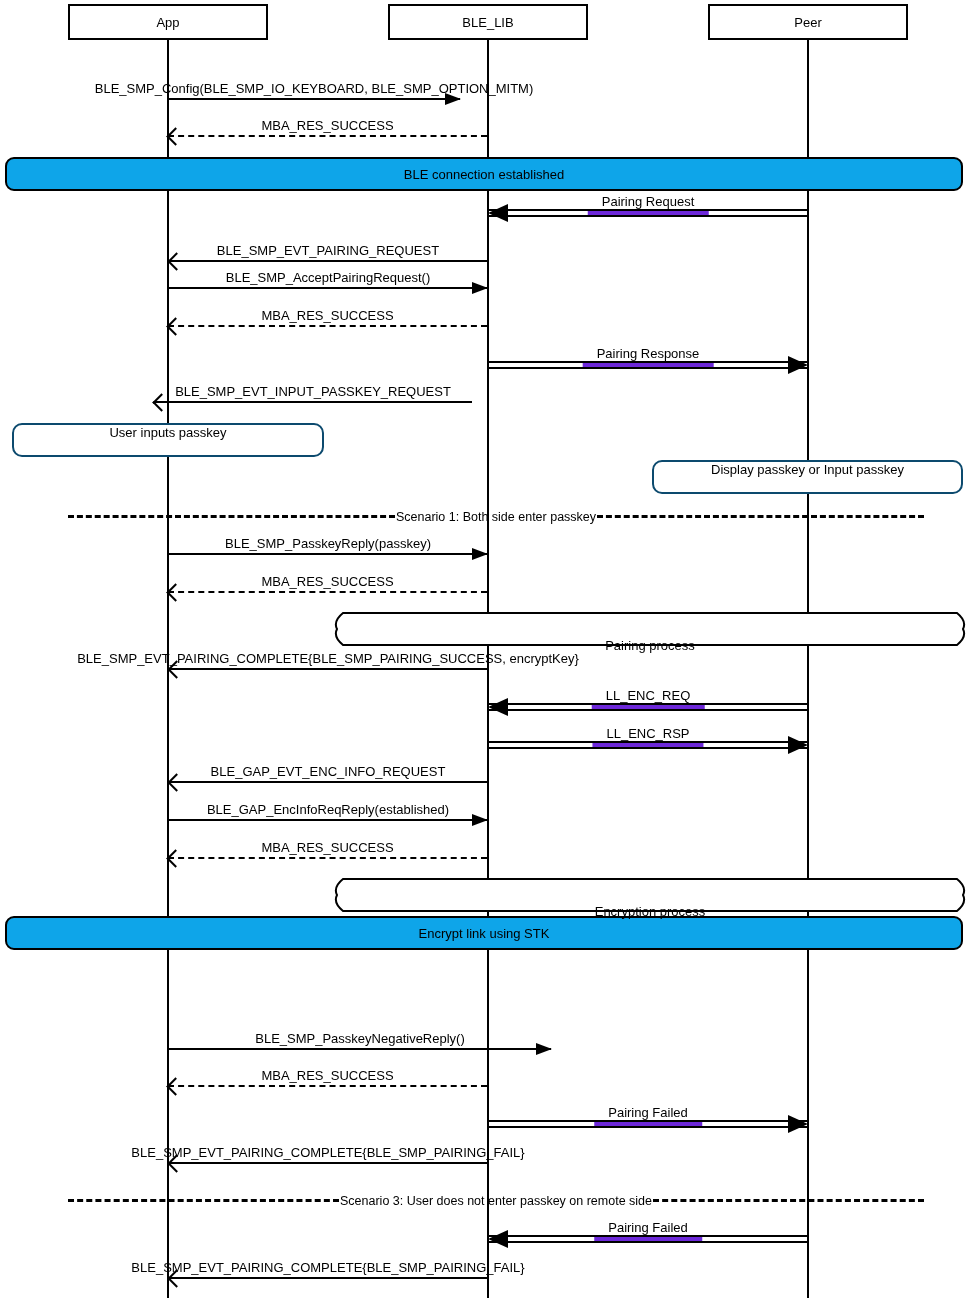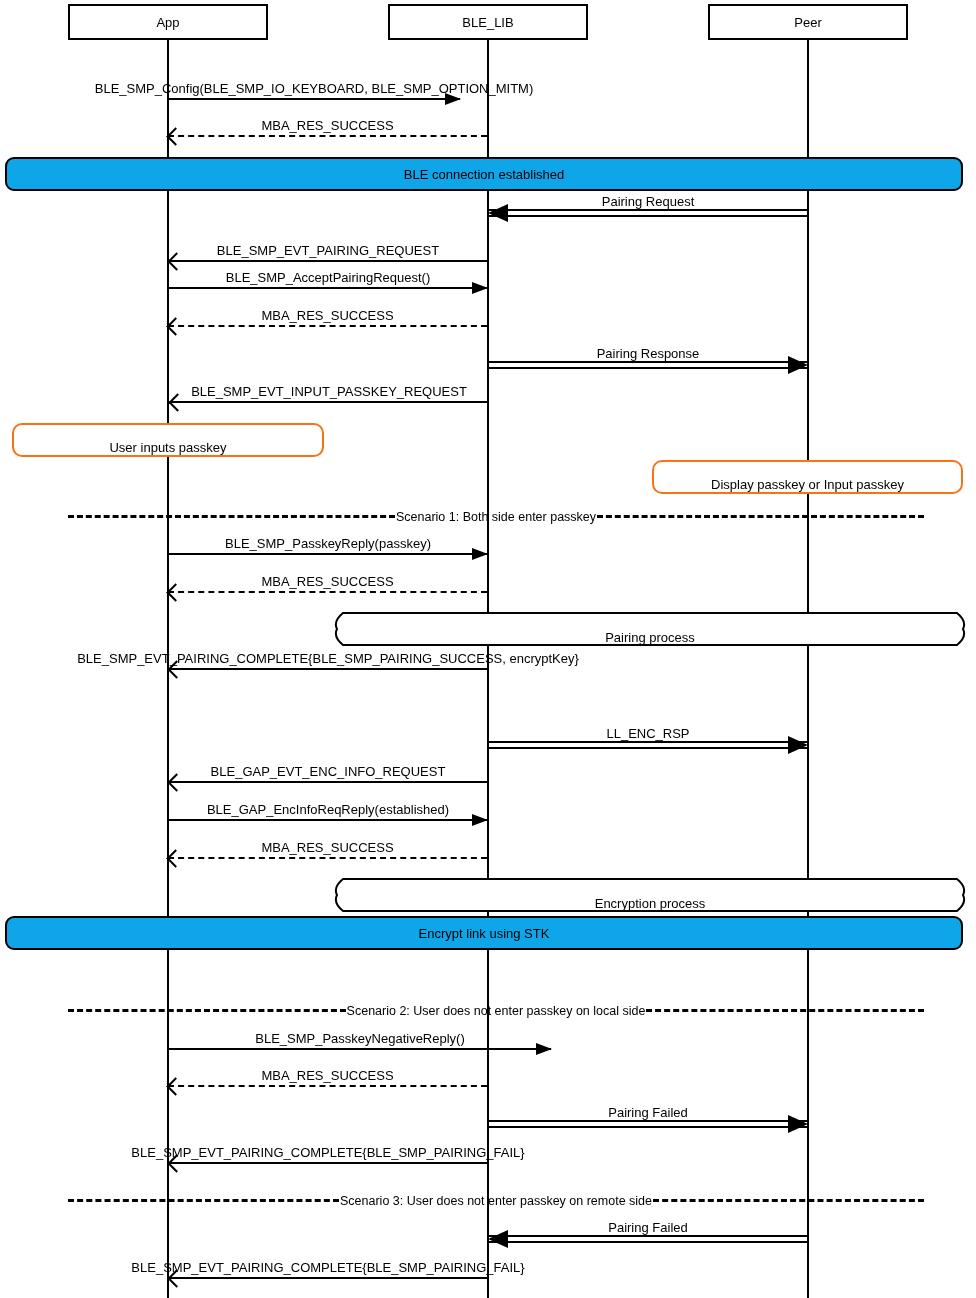--- a/index.html
+++ b/index.html
@@ -10,38 +10,38 @@
   .lifeline{position:absolute;top:40px;height:1258px;width:2px;background:#000;}
   .participant{
     position:absolute;top:4px;height:32px;width:196px;border:2px solid #000;background:#fff;
     display:flex;align-items:center;justify-content:center;font-size:13px;z-index:2;
   }
   .band{
     position:absolute;border:2px solid #000;border-radius:9px;background:#0ea5e9;
     display:flex;align-items:center;justify-content:center;font-size:13px;z-index:2;
   }
   .note{
-    position:absolute;border:2px solid #f97316;border-radius:10px;background:#fff;
-    display:flex;align-items:flex-end;justify-content:center;font-size:13px;z-index:2;
+    position:absolute;border:2px solid #0c4a6e;border-radius:10px;background:#fff;
+    display:flex;align-items:flex-start;justify-content:center;font-size:13px;z-index:2;
   }
   .banner{position:absolute;width:650px;height:36px;z-index:2;}
   .banner svg{position:absolute;left:0;top:0;}
   .banner-label{
-    position:absolute;left:0;top:8px;width:100%;height:36px;display:flex;
+    position:absolute;left:0;top:16px;width:100%;height:36px;display:flex;
     align-items:center;justify-content:center;font-size:13px;
   }
   .divider{position:absolute;left:68px;width:856px;height:17px;display:flex;align-items:center;z-index:2;}
   .divider-line{flex:1;height:0;border-top:3px dashed #000;}
   .divider-label{white-space:nowrap;font-size:12.5px;padding:0 1px;}
   .msg{position:absolute;height:30px;z-index:3;}
   .msg-label{
     position:absolute;left:50%;top:0;transform:translateX(-50%);
     white-space:nowrap;font-size:13px;line-height:14px;
   }
-  .msg-label.underlined{border-bottom:1px solid #6d28d9;padding:0 14px;}
+  .msg-label.underlined{border-bottom:7px solid #6d28d9;padding:0 14px;}
   .line{position:absolute;left:0;right:0;}
   .line.solid{top:16px;height:0;border-top:2px solid #000;}
   .line.dashed{top:16px;height:0;border-top:2px dashed #000;}
   .line.double{top:14px;height:4px;border-top:2px solid #000;border-bottom:2px solid #000;}
   .head{position:absolute;}
   .head.filled-right{right:-1px;top:11px;width:0;height:0;
     border-left:16px solid #000;border-top:6px solid transparent;border-bottom:6px solid transparent;}
   .head.filled-right.big{top:9px;border-left:20px solid #000;border-top:9px solid transparent;border-bottom:9px solid transparent;}
   .head.filled-left{left:-1px;top:9px;width:0;height:0;
     border-right:20px solid #000;border-top:9px solid transparent;border-bottom:9px solid transparent;}
@@ -92,25 +92,20 @@
       <path d="M 18,2 L 632,2 Q 642,10 638,18 Q 642,26 632,34 L 18,34 Q 8,26 12,18 Q 8,10 18,2 Z" fill="#ffffff" stroke="#000000" stroke-width="2"></path>
     </svg>
     <div class="banner-label">Encryption process</div>
   </div>
 
   <div class="divider" style="top:508px">
     <div class="divider-line"></div>
     <div class="divider-label">Scenario 1: Both side enter passkey</div>
     <div class="divider-line"></div>
   </div>
-  <div class="divider" style="top:1002px">
-    <div class="divider-line"></div>
-    <div class="divider-label">Scenario 2: User does not enter passkey on local side</div>
-    <div class="divider-line"></div>
-  </div>
   <div class="divider" style="top:1192px">
     <div class="divider-line"></div>
     <div class="divider-label">Scenario 3: User does not enter passkey on remote side</div>
     <div class="divider-line"></div>
   </div>
 
   <div class="msg" style="left:168px;top:82px;width:292px">
     <div class="msg-label">BLE_SMP_Config(BLE_SMP_IO_KEYBOARD, BLE_SMP_OPTION_MITM)</div>
     <div class="line solid"></div>
     <div class="head filled-right"></div>
@@ -145,21 +140,21 @@
     <div class="line dashed"></div>
     <div class="head chev-left"></div>
   </div>
 
   <div class="msg" style="left:489px;top:347px;width:318px">
     <div class="msg-label underlined">Pairing Response</div>
     <div class="line double"></div>
     <div class="head filled-right big"></div>
   </div>
 
-  <div class="msg" style="left:170px;top:385px;width:318px">
+  <div class="msg" style="left:154px;top:385px;width:318px">
     <div class="msg-label">BLE_SMP_EVT_INPUT_PASSKEY_REQUEST</div>
     <div class="line solid"></div>
     <div class="head chev-left"></div>
   </div>
 
   <div class="msg" style="left:169px;top:537px;width:318px">
     <div class="msg-label">BLE_SMP_PasskeyReply(passkey)</div>
     <div class="line solid"></div>
     <div class="head filled-right"></div>
   </div>
@@ -169,20 +164,25 @@
     <div class="line dashed"></div>
     <div class="head chev-left"></div>
   </div>
 
   <div class="msg" style="left:169px;top:652px;width:318px">
     <div class="msg-label">BLE_SMP_EVT_PAIRING_COMPLETE{BLE_SMP_PAIRING_SUCCESS, encryptKey}</div>
     <div class="line solid"></div>
     <div class="head chev-left"></div>
   </div>
 
+  <div class="msg" style="left:489px;top:689px;width:318px">
+    <div class="msg-label underlined">LL_ENC_REQ</div>
+    <div class="line double"></div>
+    <div class="head filled-left"></div>
+  </div>
 
   <div class="msg" style="left:169px;top:765px;width:318px">
     <div class="msg-label">BLE_GAP_EVT_ENC_INFO_REQUEST</div>
     <div class="line solid"></div>
     <div class="head chev-left"></div>
   </div>
 
   <div class="msg" style="left:489px;top:727px;width:318px">
     <div class="msg-label underlined">LL_ENC_RSP</div>
     <div class="line double"></div>

